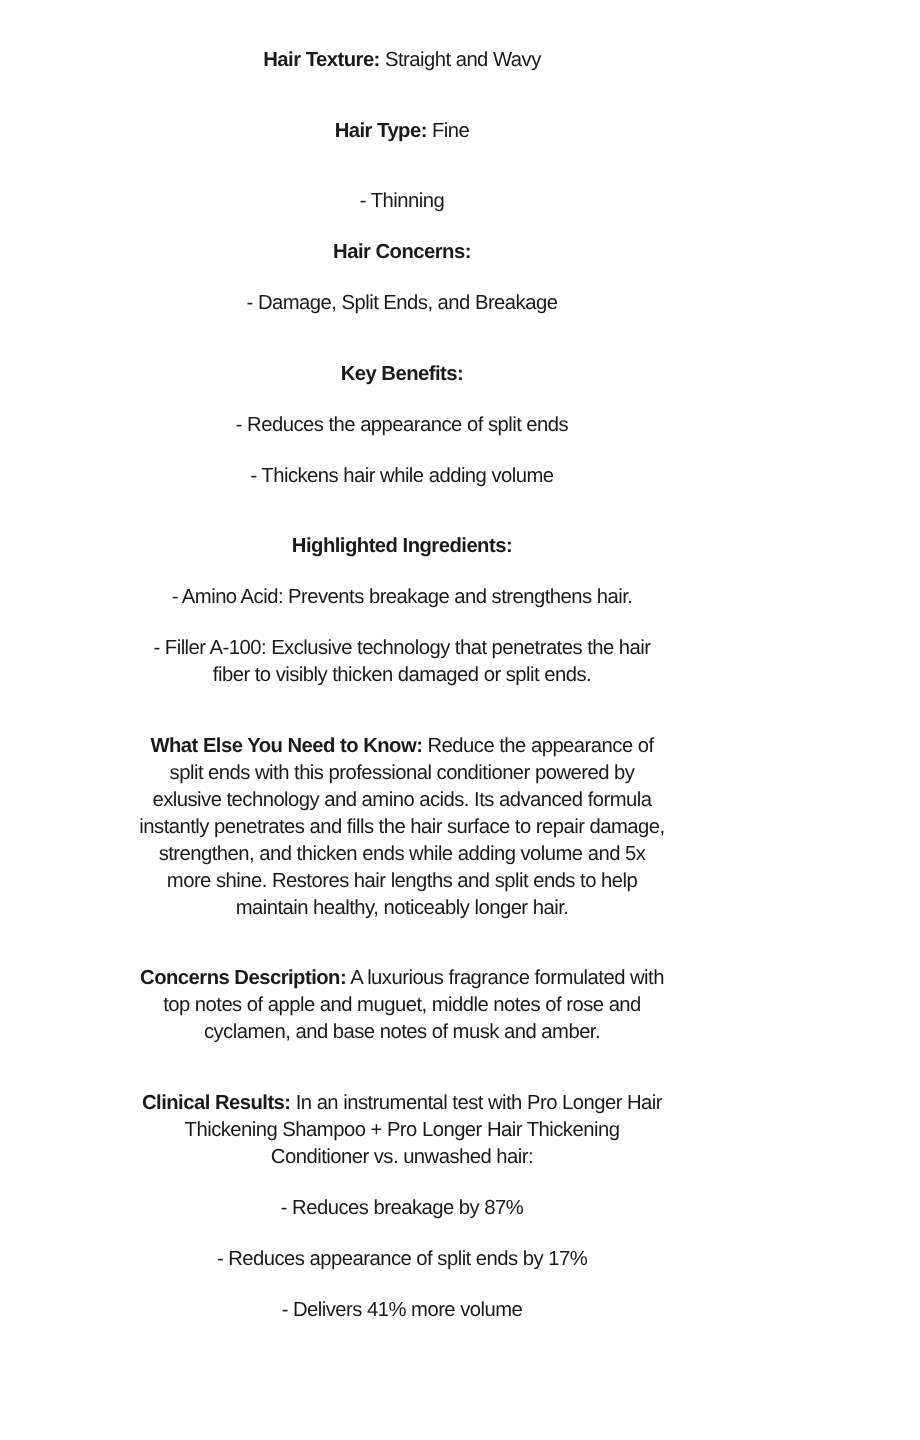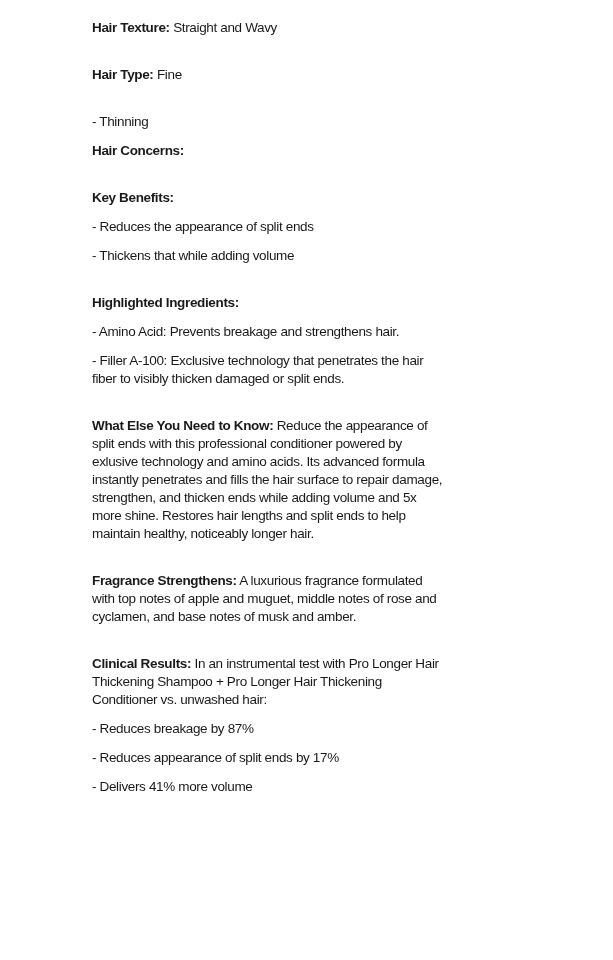--- a/index.html
+++ b/index.html
@@ -14,62 +14,64 @@
   .content {
     padding: 15px 0 0 92px;
   }
   .sec { margin-bottom: 29px; }
   .sec:last-child { margin-bottom: 0; }
   .para {
     font-size: 13.5px;
     line-height: 18px;
     letter-spacing: -0.35px;
     font-weight: 400;
-    margin: 4px 0 11px 0;
+    margin: 16px 0 11px 0;
     max-width: 352px;
+    text-align: center;
   }
   .para:last-child { margin-bottom: 0; }
   .lbl { font-weight: 700; }
 </style>
 </head>
 <body>
 
 <div class="content">
 
   <section class="sec">
     <p class="para"><b class="lbl">Hair Texture:</b> <span>Straight and Wavy</span></p>
   </section>
 
   <section class="sec">
     <p class="para"><b class="lbl">Hair Type:</b> <span>Fine</span></p>
   </section>
 
   <section class="sec">
     <p class="para">- Thinning</p>
     <p class="para"><b class="lbl">Hair Concerns:</b></p>
+    <p class="para">- Damage, Split Ends, and Breakage</p>
   </section>
 
   <section class="sec">
     <p class="para"><b class="lbl">Key Benefits:</b></p>
     <p class="para">- Reduces the appearance of split ends</p>
-    <p class="para">- Thickens that while adding volume</p>
+    <p class="para">- Thickens hair while adding volume</p>
   </section>
 
   <section class="sec">
     <p class="para"><b class="lbl">Highlighted Ingredients:</b></p>
     <p class="para">- Amino Acid: Prevents breakage and strengthens hair.</p>
     <p class="para">- Filler A-100: Exclusive technology that penetrates the hair fiber to visibly thicken damaged or split ends.</p>
   </section>
 
   <section class="sec">
     <p class="para"><b class="lbl">What Else You Need to Know:</b> <span>Reduce the appearance of split ends with this professional conditioner powered by exlusive technology and amino acids. Its advanced formula instantly penetrates and fills the hair surface to repair damage, strengthen, and thicken ends while adding volume and 5x more shine. Restores hair lengths and split ends to help maintain healthy, noticeably longer hair.</span></p>
   </section>
 
   <section class="sec">
-    <p class="para"><b class="lbl">Fragrance Strengthens:</b> <span>A luxurious fragrance formulated with top notes of apple and muguet, middle notes of rose and cyclamen, and base notes of musk and amber.</span></p>
+    <p class="para"><b class="lbl">Concerns Description:</b> <span>A luxurious fragrance formulated with top notes of apple and muguet, middle notes of rose and cyclamen, and base notes of musk and amber.</span></p>
   </section>
 
   <section class="sec">
     <p class="para"><b class="lbl">Clinical Results:</b> <span>In an instrumental test with Pro Longer Hair Thickening Shampoo + Pro Longer Hair Thickening Conditioner vs. unwashed hair:</span></p>
     <p class="para">- Reduces breakage by 87%</p>
     <p class="para">- Reduces appearance of split ends by 17%</p>
     <p class="para">- Delivers 41% more volume</p>
   </section>
 
 </div>

